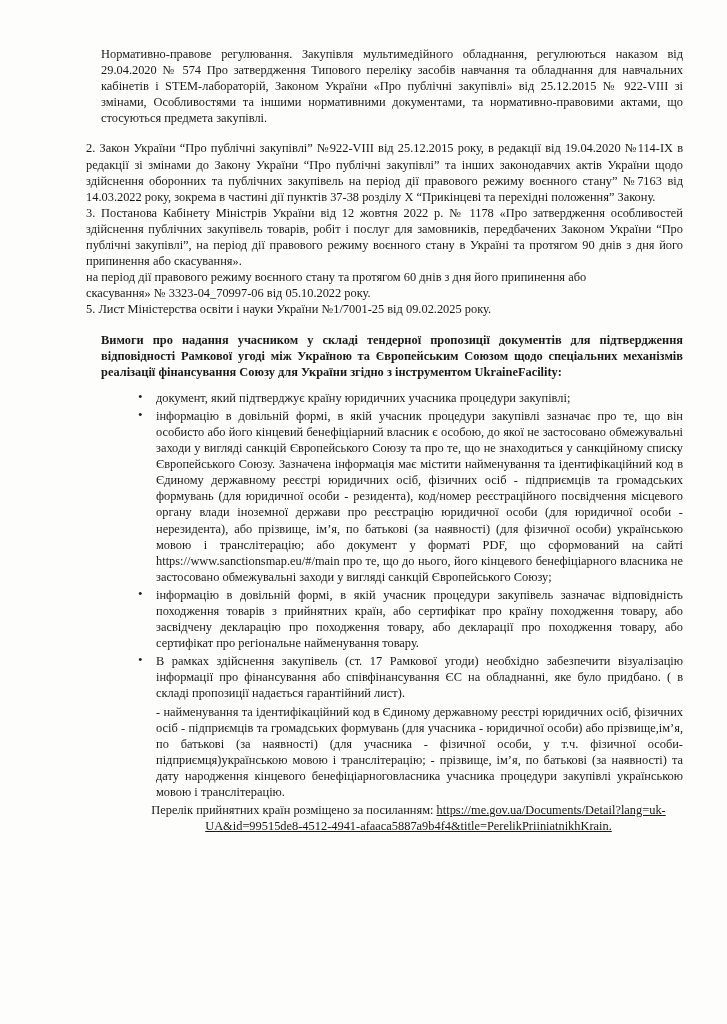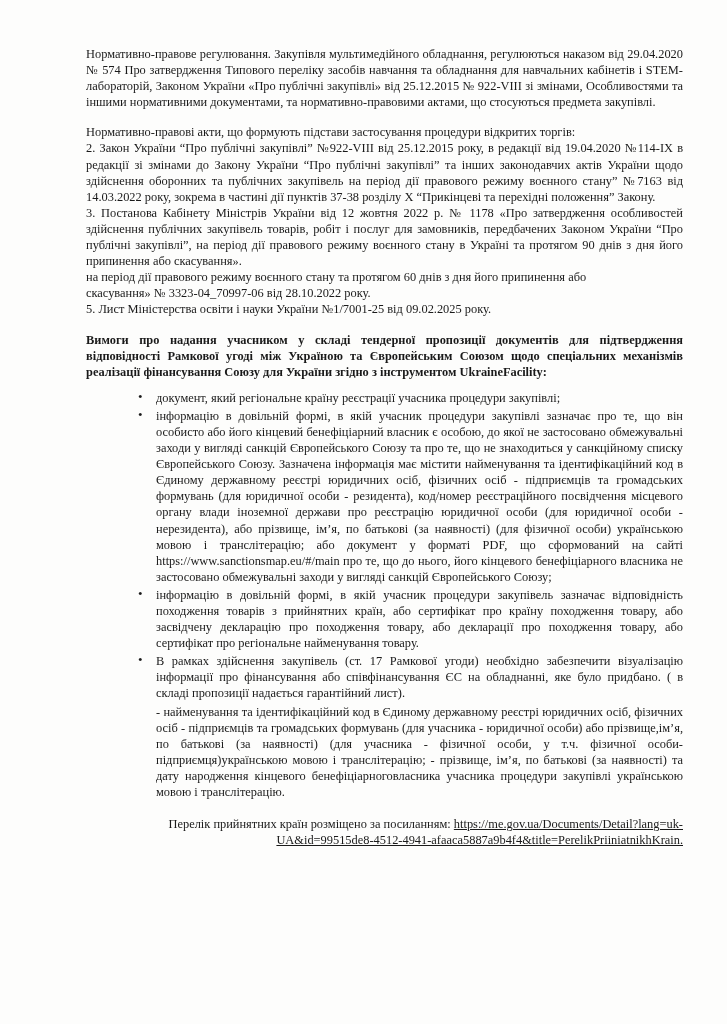--- a/index.html
+++ b/index.html
@@ -25,20 +25,21 @@
   .doc-body {
     font-size: 12.4px;
     line-height: 16.1px;
     text-align: justify;
   }
   p {
     margin: 0;
   }
   .para {
     text-indent: 0;
+    margin-left: 15px;
   }
   .spacer {
     height: 14px;
   }
   .bold {
     font-weight: bold;
   }
   .list-block {
     margin-top: 10px;
     padding-left: 48px;
@@ -55,55 +56,54 @@
     left: 4px;
     top: -1px;
     font-size: 13px;
     line-height: 16.1px;
   }
   .link {
     color: #1a1a1a;
     text-decoration: underline;
   }
   .final-para {
-    margin-top: 16px;
+    margin-top: 2px;
     padding-left: 48px;
-    text-align: right;
+    text-align: center;
   }
   .numbered {
     text-align: justify;
   }
   .indent-sub {
     text-align: justify;
   }
 </style>
 </head>
 <body>
 
 <div class="page">
   <div class="doc-body">
 
     <p class="para">Нормативно-правове регулювання. Закупівля мультимедійного обладнання, регулюються наказом від 29.04.2020 № 574 Про затвердження Типового переліку засобів навчання та обладнання для навчальних кабінетів і STEM-лабораторій, Законом України «Про публічні закупівлі» від 25.12.2015 № 922-VIII зі змінами, Особливостями та іншими нормативними документами, та нормативно-правовими актами, що стосуються предмета закупівлі.</p>
 
     <div class="spacer"></div>
 
-    <p class="para">Нормативно-правові акти, що формують підстави застосування процедури відкритих торгів:</p>
 
     <p class="numbered">2. Закон України “Про публічні закупівлі” №922-VIII від 25.12.2015 року, в редакції від 19.04.2020 №114-IX в редакції зі змінами до Закону України “Про публічні закупівлі” та інших законодавчих актів України щодо здійснення оборонних та публічних закупівель на період дії правового режиму воєнного стану” №7163 від 14.03.2022 року, зокрема в частині дії пунктів 37-38 розділу X “Прикінцеві та перехідні положення” Закону.</p>
     <p class="numbered">3. Постанова Кабінету Міністрів України від 12 жовтня 2022 р. № 1178 «Про затвердження особливостей здійснення публічних закупівель товарів, робіт і послуг для замовників, передбачених Законом України “Про публічні закупівлі”, на період дії правового режиму воєнного стану в Україні та протягом 90 днів з дня його припинення або скасування».</p>
     <p class="indent-sub">на період дії правового режиму воєнного стану та протягом 60 днів з дня його припинення або</p>
-    <p class="indent-sub">скасування» № 3323-04_70997-06 від 28.10.2022 року.</p>
+    <p class="indent-sub">скасування» № 3323-04_70997-06 від 05.10.2022 року.</p>
     <p class="numbered">5. Лист Міністерства освіти і науки України №1/7001-25 від 09.02.2025 року.</p>
 
     <div class="spacer"></div>
 
     <p class="para bold">Вимоги про надання учасником у складі тендерної пропозиції документів для  підтвердження відповідності Рамкової угоді між Україною та Європейським Союзом щодо спеціальних механізмів реалізації фінансування Союзу для України згідно з інструментом UkraineFacility:</p>
 
     <div class="list-block">
-      <div class="bullet-item">документ, який регіональне країну реєстрації учасника процедури закупівлі;</div>
+      <div class="bullet-item">документ, який підтверджує країну юридичних учасника процедури закупівлі;</div>
       <div class="bullet-item">інформацію в довільній формі, в якій учасник процедури закупівлі зазначає про те, що він особисто або його кінцевий бенефіціарний власник є особою, до якої не застосовано обмежувальні заходи у вигляді санкцій Європейського Союзу та про те, що не знаходиться у санкційному списку Європейського Союзу. Зазначена інформація має містити найменування та ідентифікаційний код в Єдиному державному реєстрі юридичних осіб, фізичних осіб - підприємців та громадських формувань (для юридичної особи - резидента), код/номер реєстраційного посвідчення місцевого органу влади іноземної держави про реєстрацію юридичної особи (для юридичної особи - нерезидента), або прізвище, ім’я, по батькові (за наявності) (для фізичної особи) українською мовою і транслітерацію; або документ у форматі PDF, що сформований на сайті https://www.sanctionsmap.eu/#/main про те, що до нього, його кінцевого бенефіціарного власника не застосовано обмежувальні заходи у вигляді санкцій Європейського Союзу;</div>
       <div class="bullet-item">інформацію в довільній формі, в якій учасник процедури закупівель зазначає відповідність походження товарів з прийнятних країн, або сертифікат про країну походження товару, або засвідчену декларацію про походження товару, або декларації про походження товару, або сертифікат про регіональне найменування товару.</div>
       <div class="bullet-item">В рамках здійснення закупівель (ст. 17 Рамкової угоди) необхідно забезпечити візуалізацію інформації про фінансування або співфінансування ЄС на обладнанні, яке було придбано. ( в складі пропозиції надається гарантійний лист).</div>
       <div style="padding-left:22px; text-align: justify;">- найменування та ідентифікаційний код в Єдиному державному реєстрі юридичних осіб, фізичних осіб - підприємців та громадських формувань (для учасника - юридичної особи) або прізвище,ім’я, по батькові (за наявності) (для учасника - фізичної особи, у т.ч. фізичної особи-підприємця)українською мовою і транслітерацію; - прізвище, ім’я, по батькові (за наявності) та дату народження кінцевого бенефіціарноговласника учасника процедури закупівлі українською мовою і транслітерацію.</div>
     </div>
 
     <p class="final-para"><span>Перелік прийнятних країн розміщено за посиланням: </span><a class="link" href="#">https://me.gov.ua/Documents/Detail?lang=uk-UA&amp;id=99515de8-4512-4941-afaaca5887a9b4f4&amp;title=PerelikPriiniatnikhKrain.</a></p>
 
   </div>
 </div>

